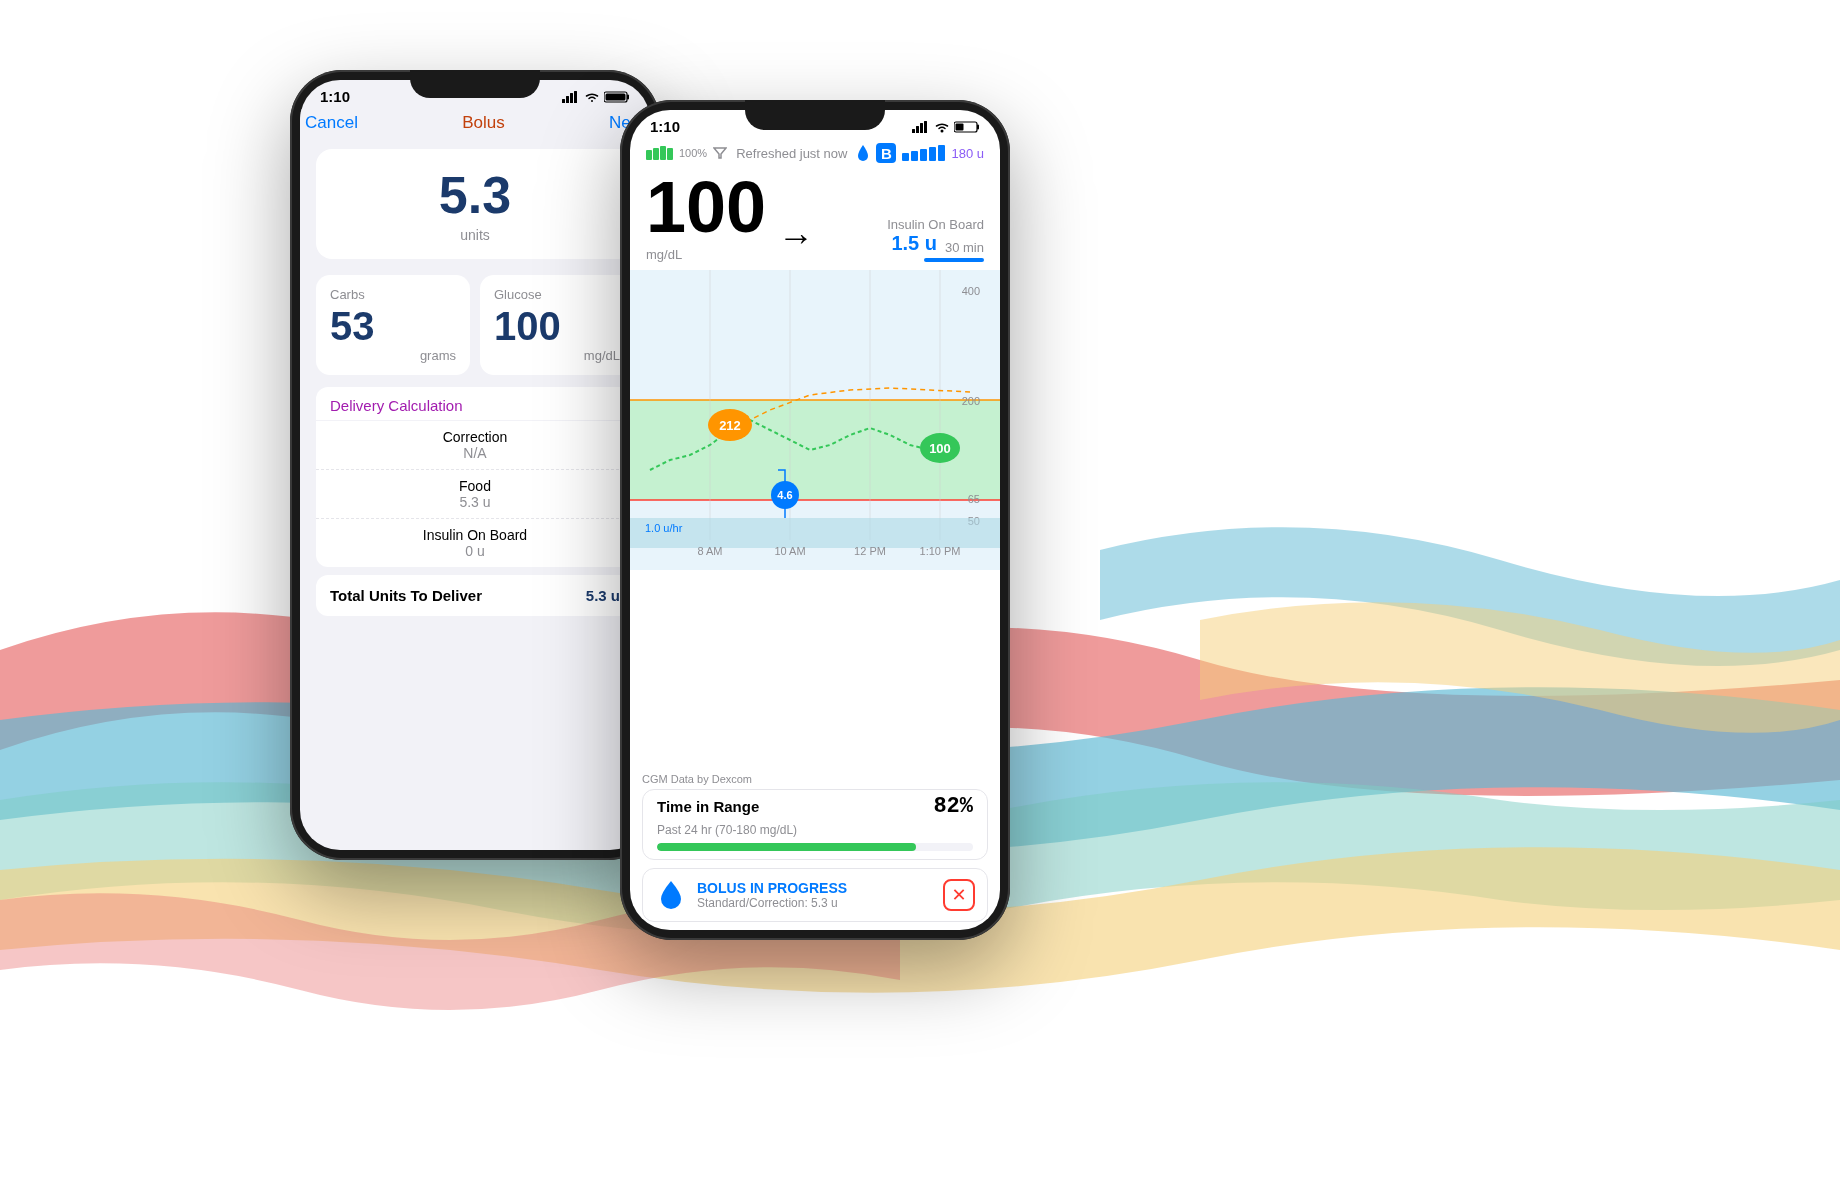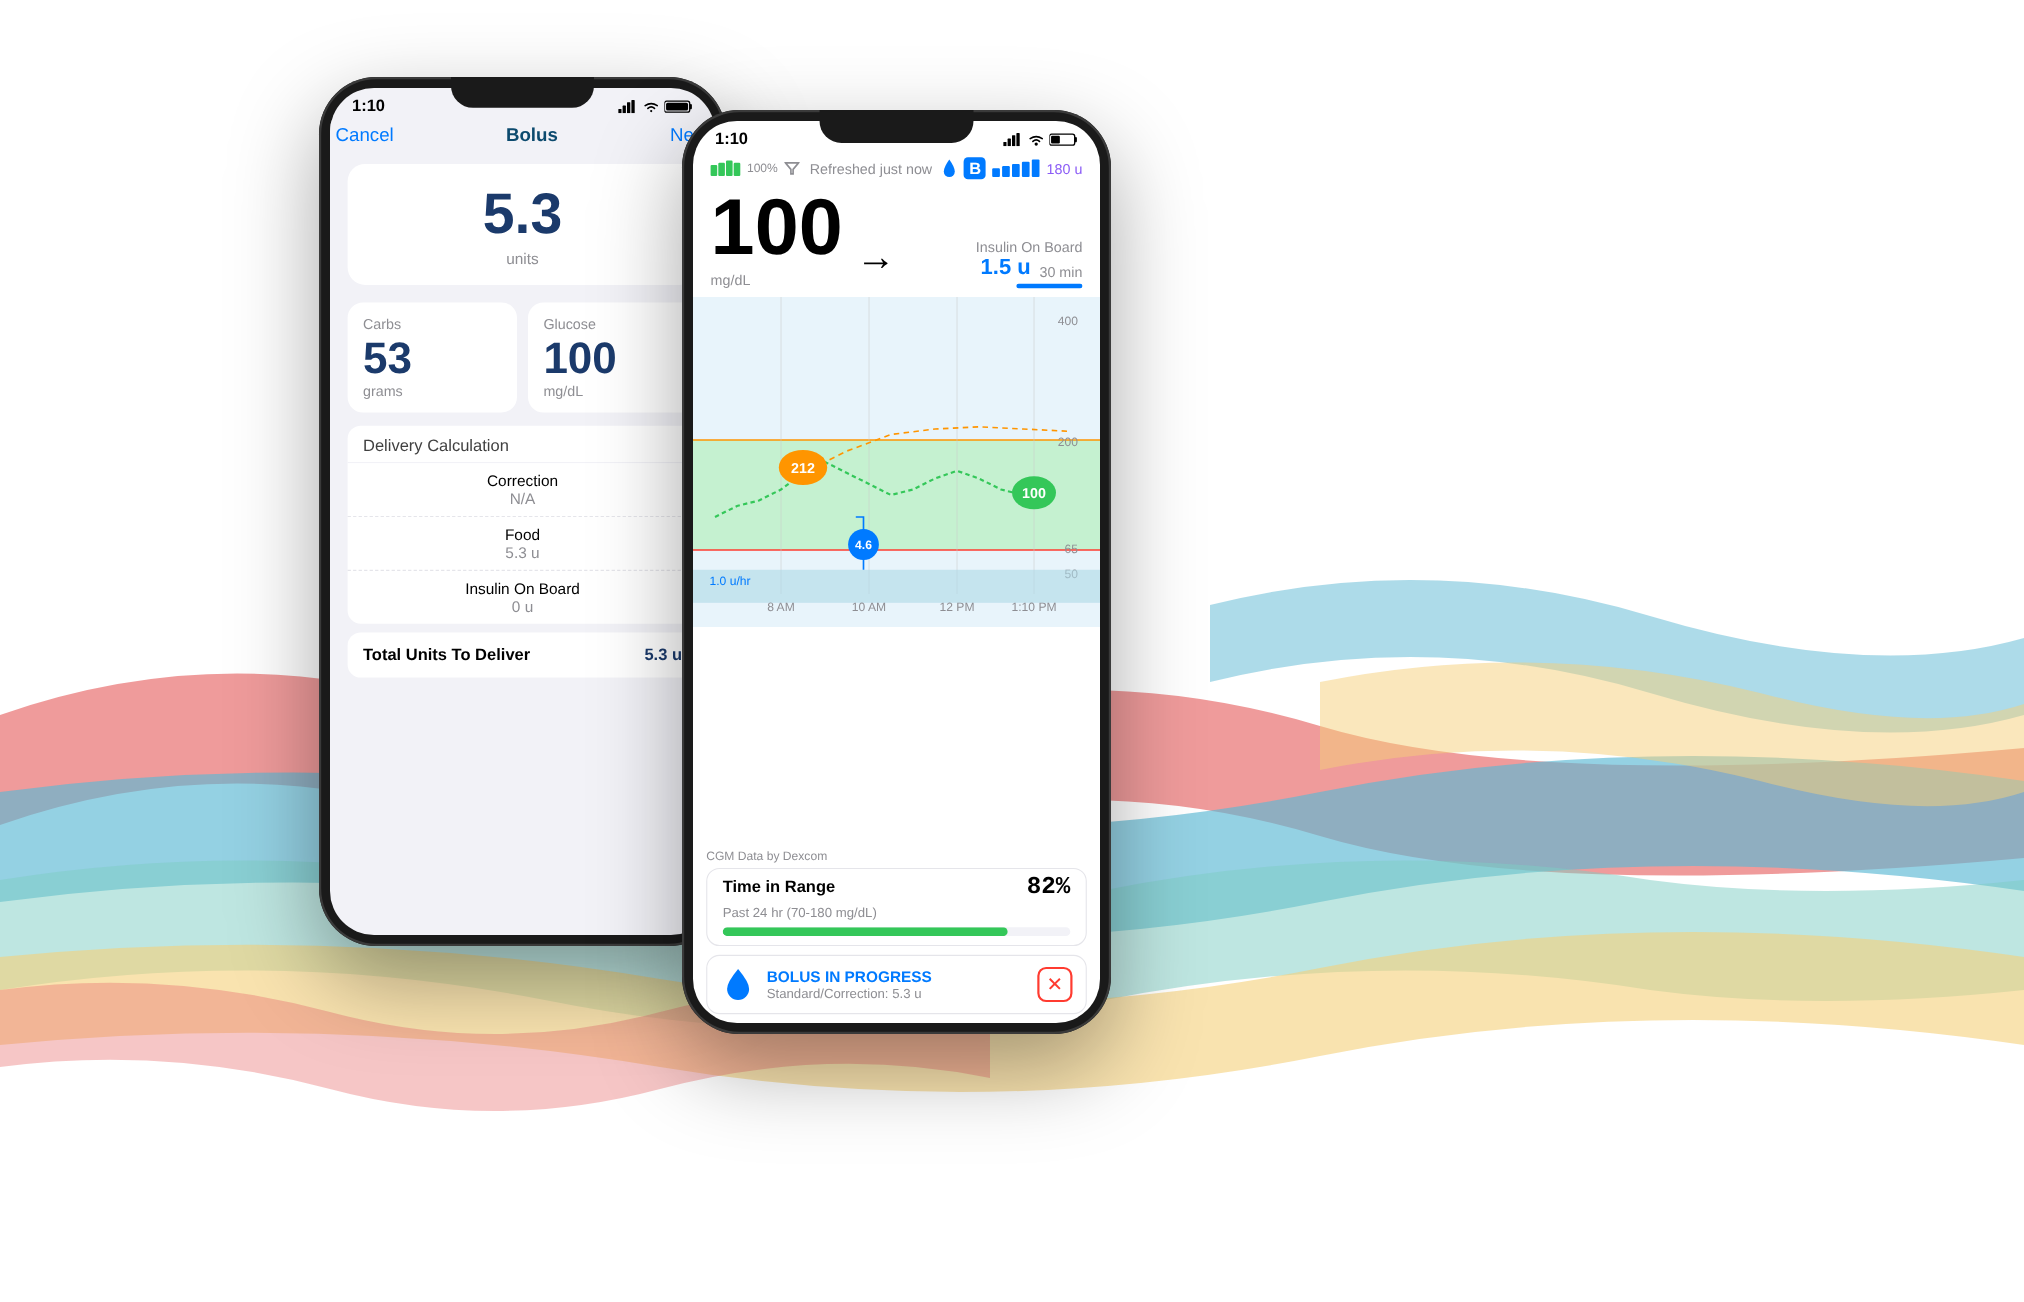--- a/index.html
+++ b/index.html
@@ -134,22 +134,22 @@
     }
 
     .bolus-nav-cancel {
       color: #007aff;
       font-size: 17px;
       font-weight: 400;
     }
 
     .bolus-nav-title {
       font-size: 17px;
-      font-weight: 700;
-      color: #0c4a6e;
+      font-weight: 400;
+      color: #c2410c;
     }
 
     .bolus-nav-next {
       color: #007aff;
       font-size: 17px;
       font-weight: 400;
     }
 
     .bolus-units-card {
       margin: 8px 16px;
@@ -193,20 +193,21 @@
     .bolus-input-value {
       font-size: 40px;
       font-weight: 700;
       color: #1b3a6b;
       line-height: 1.1;
     }
 
     .bolus-input-unit {
       font-size: 13px;
       color: #8e8e93;
+      text-align: right;
     }
 
     .bolus-section {
       margin: 4px 16px;
       background: #fff;
       border-radius: 12px;
       padding: 12px 14px;
     }
 
     .bolus-correction-row {
@@ -242,21 +243,21 @@
     .bolus-delivery-section {
       margin: 4px 16px;
       background: #fff;
       border-radius: 12px;
     }
 
     .delivery-header {
       padding: 10px 14px 6px;
       font-size: 15px;
       font-weight: 500;
-      color: #404040;
+      color: #a21caf;
       border-bottom: 1px solid #f2f2f7;
     }
 
     .delivery-row {
       display: flex;
       justify-content: space-between;
       align-items: center;
       padding: 8px 14px;
       border-bottom: 1px dashed #e5e5ea;
       flex-direction: column;

